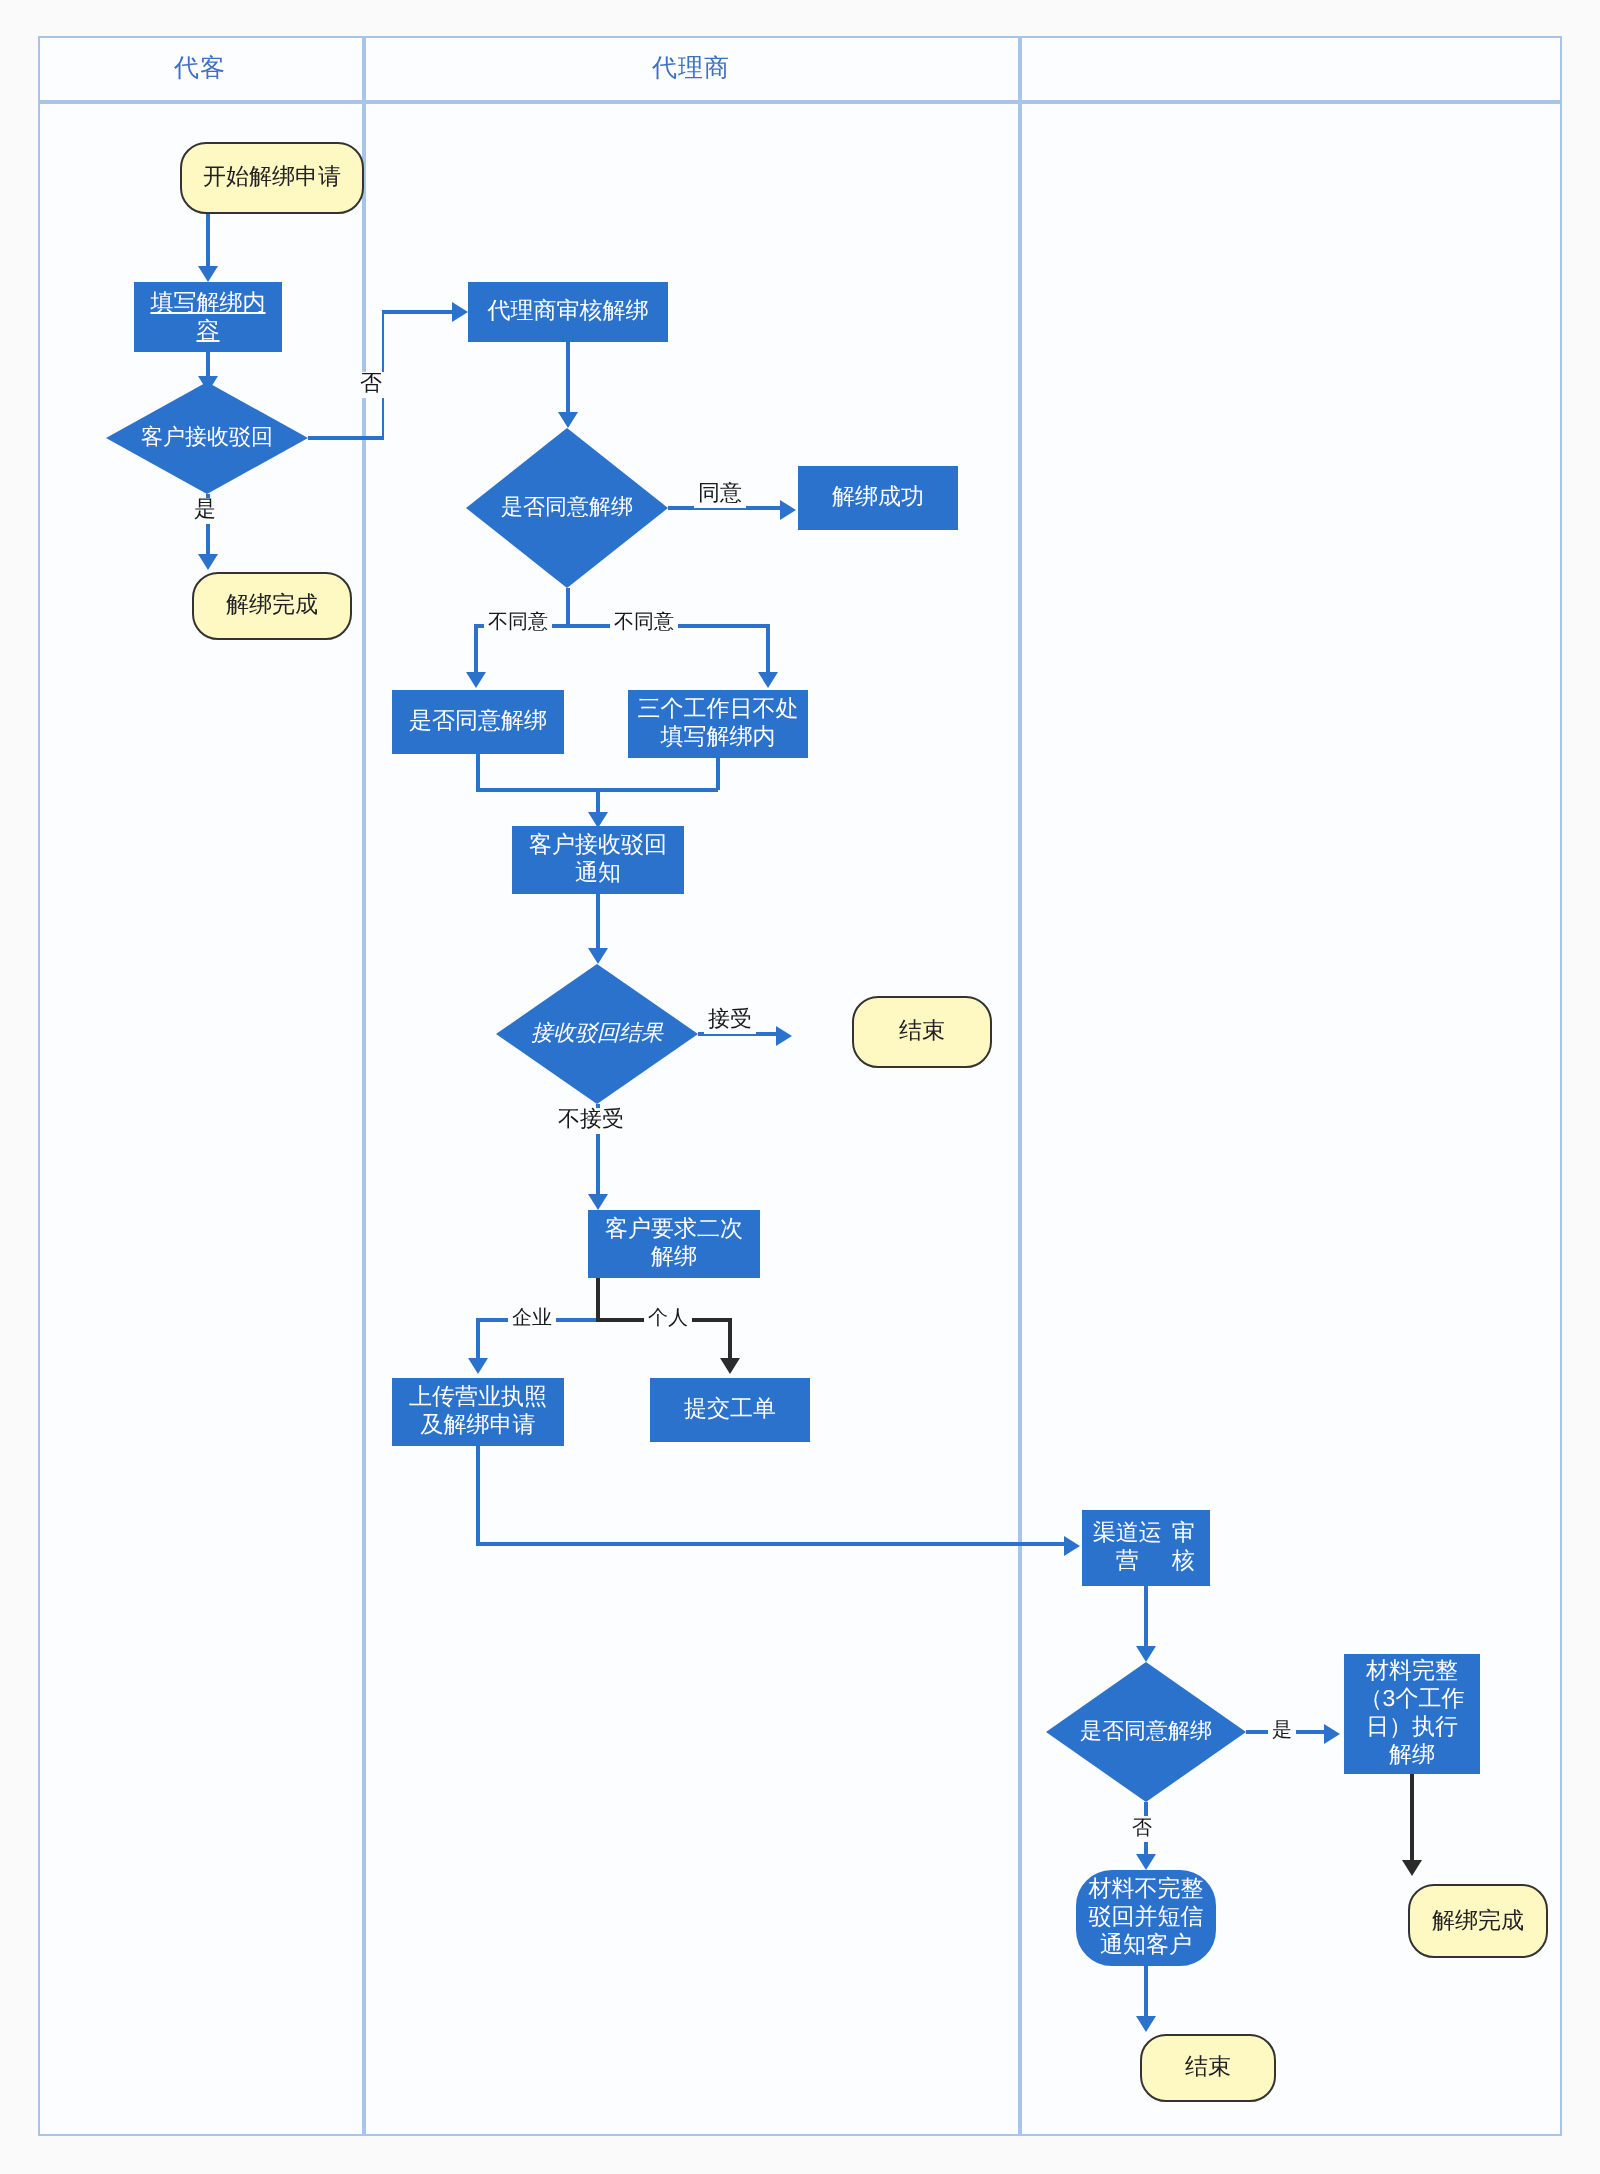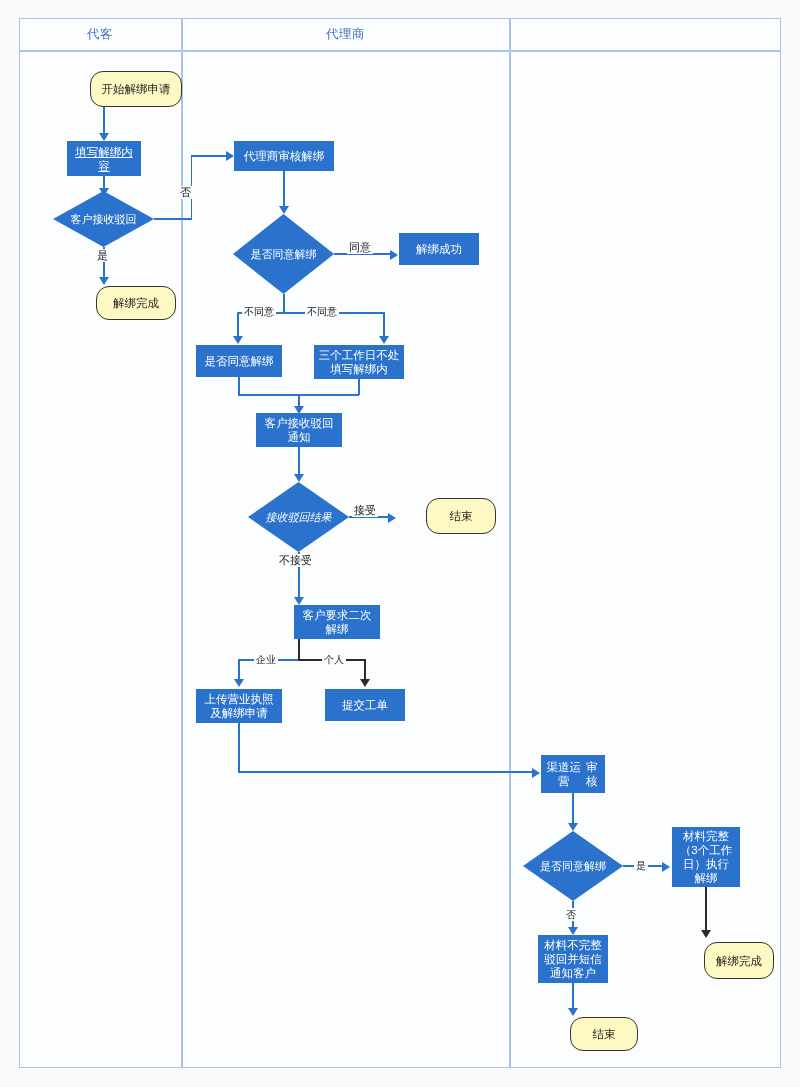--- a/index.html
+++ b/index.html
@@ -231,21 +231,21 @@
   <div class="arw down dark" style="left:701px;top:930px;"></div>
 
   <div class="node term" style="left:672px;top:942px;width:70px;height:37px;">
     <span>解绑完成</span>
   </div>
 
   <div class="ln v" style="left:572.2px;top:901px;height:28px;"></div>
   <div class="arw down" style="left:568px;top:927px;"></div>
   <div class="elbl sm" style="left:564px;top:908px;">否</div>
 
-  <div class="node proc" style="left:538px;top:935px;width:70px;height:48px;flex-direction:column;">
+  <div class="node proc" style="left:538px;top:935px;width:70px;height:48px;flex-direction:column;border-radius:18px;">
     <span>材料不完整</span>
     <span>驳回并短信</span>
     <span>通知客户</span>
   </div>
 
   <div class="ln v" style="left:572.2px;top:983px;height:27px;"></div>
   <div class="arw down" style="left:568px;top:1008px;"></div>
 
   <div class="node term" style="left:538px;top:1017px;width:68px;height:34px;">
     <span>结束</span>

